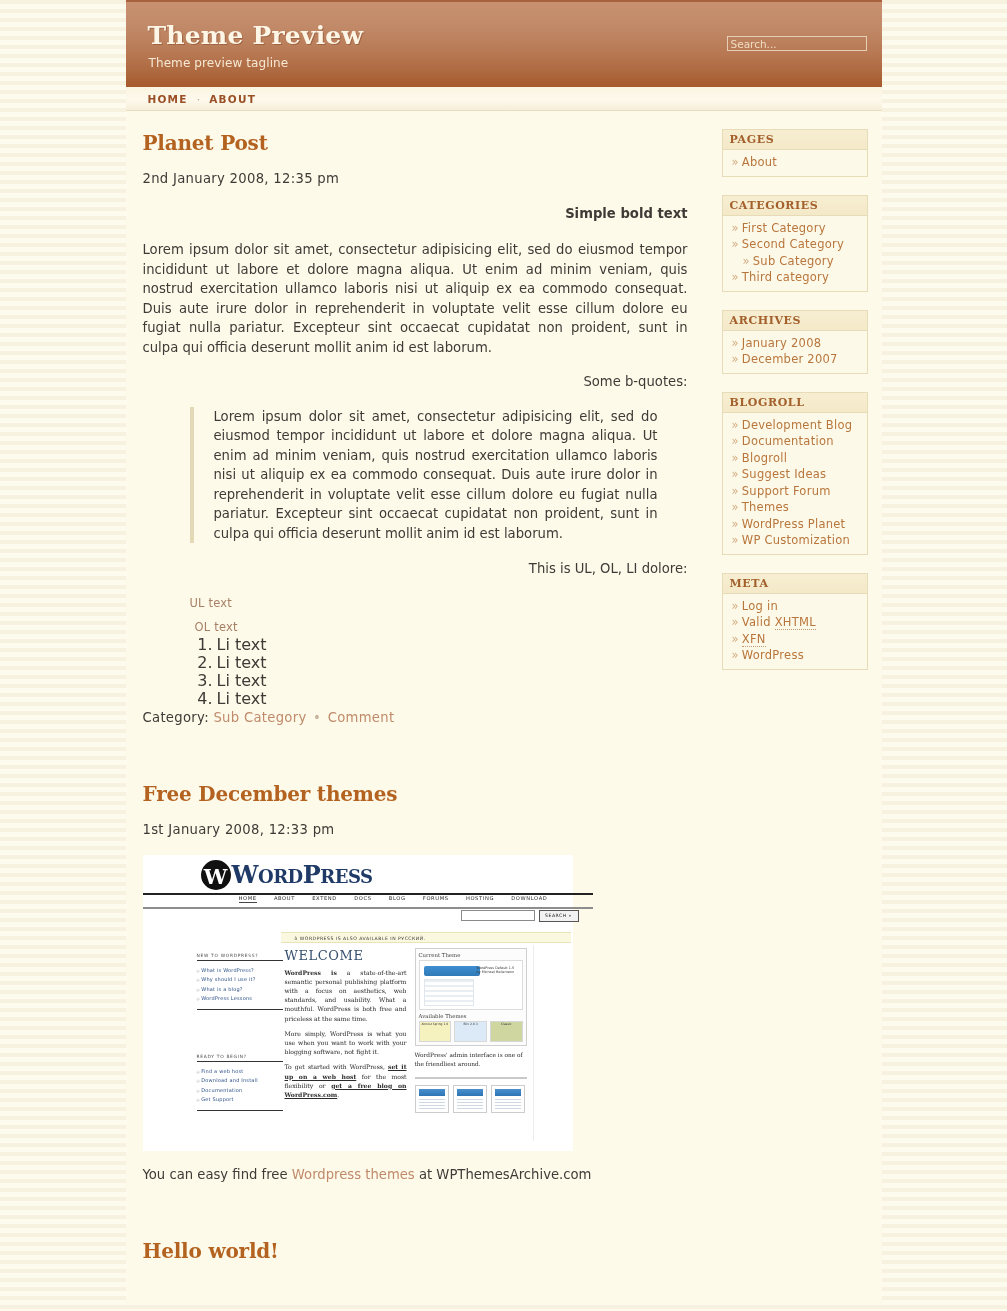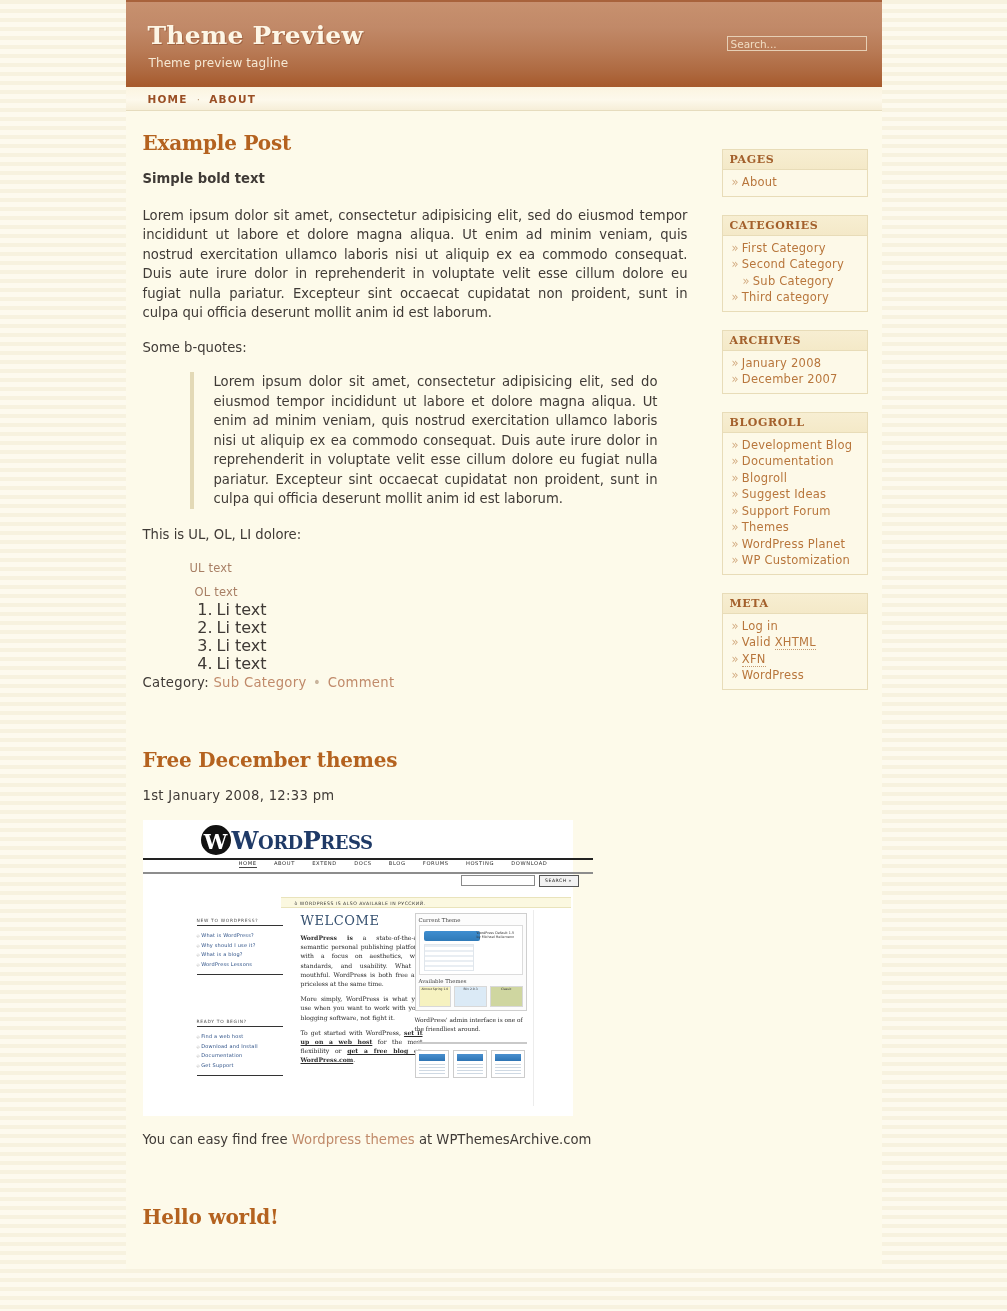--- a/index.html
+++ b/index.html
@@ -103,21 +103,20 @@
     float: left;
     width: 562px;
     padding: 20px 0 0 17px;
     box-sizing: border-box;
   }
   .sidebar {
     float: right;
     width: 160px;
     padding: 18px 14px 0 0;
     box-sizing: border-box;
-    margin-top: 20px;
   }
 
   
   .post { margin-bottom: 10px; }
   .post h2 {
     margin: 0 0 14px 0;
     font-family: "DejaVu Serif", serif;
     font-weight: bold;
     font-size: 20px;
     color: #b4621f;
@@ -131,21 +130,21 @@
     letter-spacing: 0.3px;
   }
   .post p {
     margin: 0 0 15px 0;
     font-size: 13.2px;
     line-height: 19.5px;
     color: #3f3a36;
     text-align: justify;
   }
   .post p.bold { font-weight: bold; margin-bottom: 17px; }
-  .post p.plain { text-align: left; }
+  .post p.plain { text-align: right; }
   blockquote {
     margin: 0 0 16px 0;
     padding: 0 30px 0 20px;
     border-left: 4px solid #e3d9b6;
     margin-left: 47px;
   }
   blockquote p {
     margin: 0;
     font-size: 12.6px;
     line-height: 18.5px;
@@ -349,21 +348,21 @@
     font-family: "DejaVu Sans", sans-serif;
     font-size: 5px;
     color: #2b4f86;
     line-height: 8.5px;
     letter-spacing: 0.2px;
   }
   .wpshot .linkitem::before { content: "◇ "; color: #7a7a7a; font-size: 4px; }
   .wpshot .rule { border-bottom: 1px solid #333; margin-top: 5px; }
   .wpshot .wcolM {
     position: absolute;
-    left: 158px; top: 93px;
+    left: 142px; top: 93px;
     width: 122px;
   }
   .wpshot .welcome {
     font-family: "DejaVu Serif", serif;
     font-size: 13px;
     color: #35506f;
     letter-spacing: 0.6px;
     margin-bottom: 5px;
   }
   .wpshot .wcolM p {
@@ -494,22 +493,23 @@
     <span class="sep">·</span>
     <a href="#">ABOUT</a>
   </div>
 
   <div class="wrap">
 
     <div class="content">
 
       <div class="post">
         <h2>
-          <a href="#">Example Post</a>
+          <a href="#">Planet Post</a>
         </h2>
+        <p class="postdate">2nd January 2008, 12:35 pm</p>
         <p class="bold plain">Simple bold text</p>
         <p>Lorem ipsum dolor sit amet, consectetur adipisicing elit, sed do eiusmod tempor incididunt ut labore et dolore magna aliqua. Ut enim ad minim veniam, quis nostrud exercitation ullamco laboris nisi ut aliquip ex ea commodo consequat. Duis aute irure dolor in reprehenderit in voluptate velit esse cillum dolore eu fugiat nulla pariatur. Excepteur sint occaecat cupidatat non proident, sunt in culpa qui officia deserunt mollit anim id est laborum.</p>
         <p class="plain">Some b-quotes:</p>
         <blockquote>
           <p>Lorem ipsum dolor sit amet, consectetur adipisicing elit, sed do eiusmod tempor incididunt ut labore et dolore magna aliqua. Ut enim ad minim veniam, quis nostrud exercitation ullamco laboris nisi ut aliquip ex ea commodo consequat. Duis aute irure dolor in reprehenderit in voluptate velit esse cillum dolore eu fugiat nulla pariatur. Excepteur sint occaecat cupidatat non proident, sunt in culpa qui officia deserunt mollit anim id est laborum.</p>
         </blockquote>
         <p class="plain">This is UL, OL, LI dolore:</p>
         <ul class="demo">
           <li>UL text</li>
         </ul>

